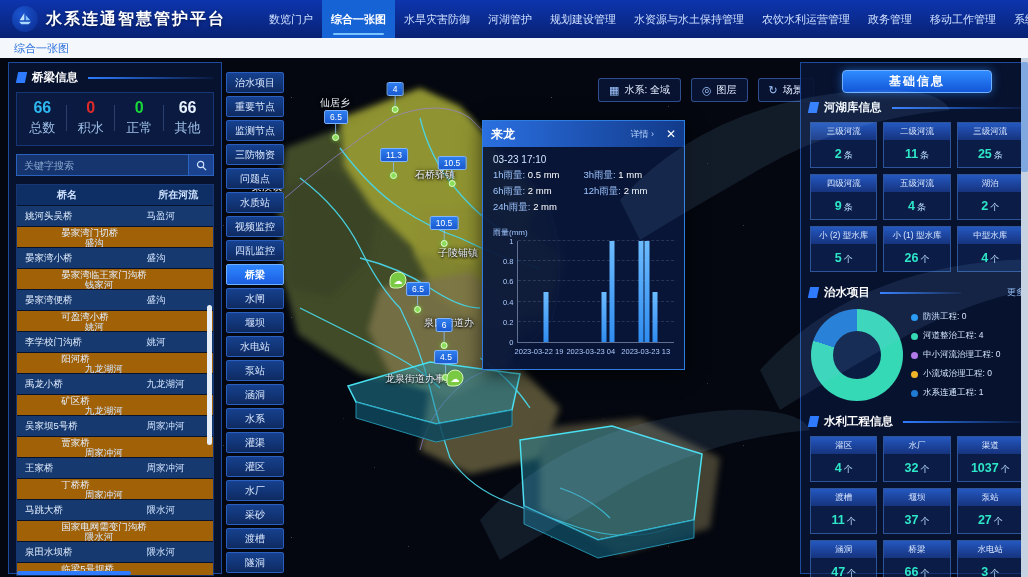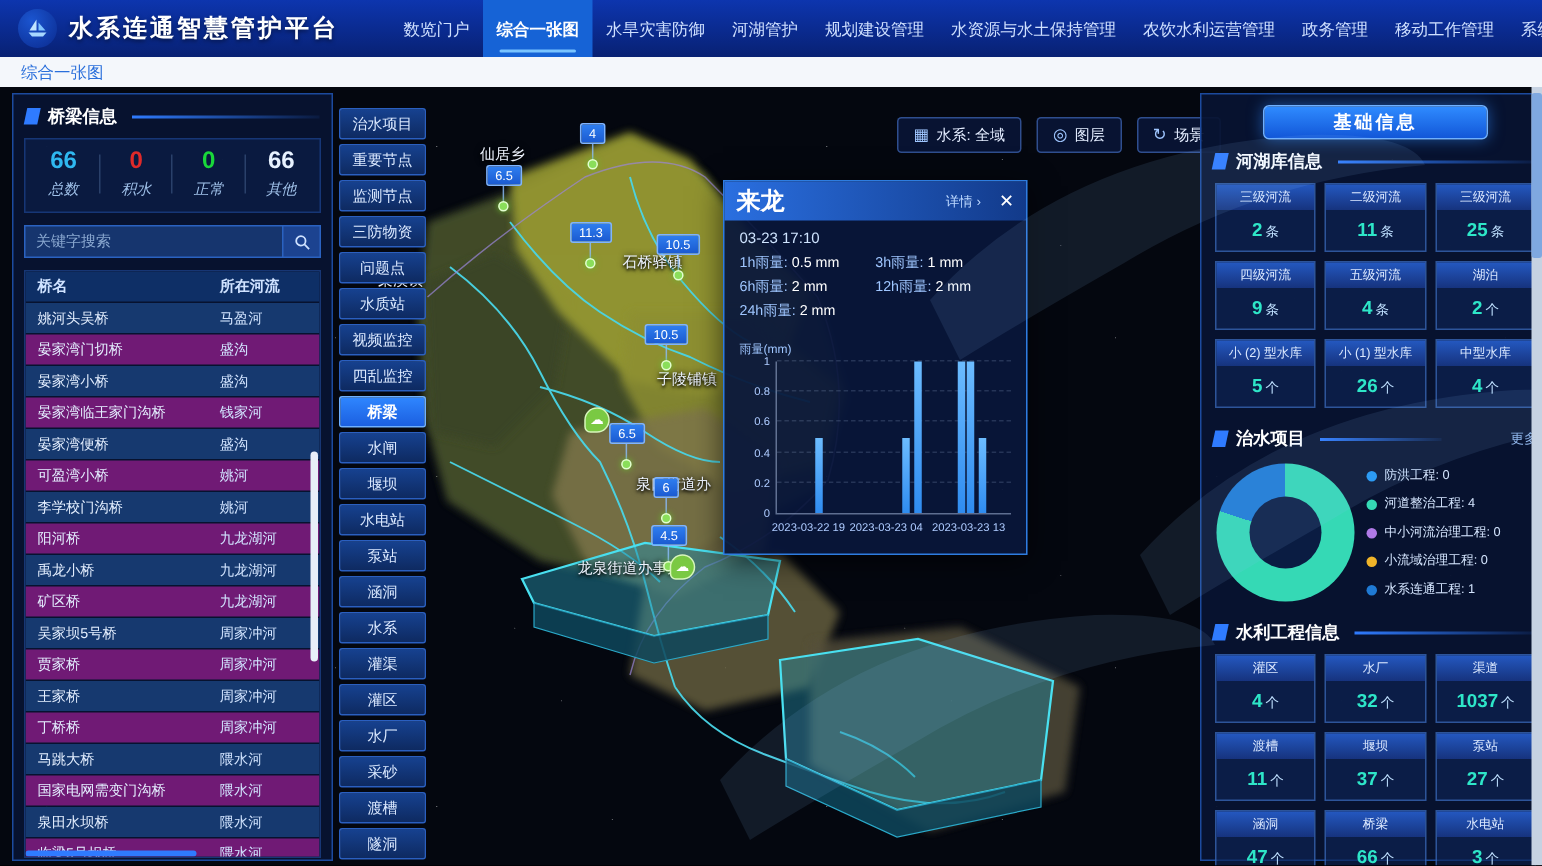--- a/index.html
+++ b/index.html
@@ -51,47 +51,47 @@
   .sec-accent { width:9px; height:11px; background:#2f7bff; transform:skewX(-12deg); }
   .sec-title { color:#fff; font-size:11.5px; font-weight:bold; white-space:nowrap; }
   .sec-line { flex:1; height:2px; background:linear-gradient(90deg,#2f7bff,rgba(47,123,255,.08)); margin-left:4px; }
   .sec-more { color:#8fb4e8; font-size:9px; cursor:pointer;margin-left:40px; }
 
   
   .left-panel { left:8px; top:62px; width:214px; height:512px; }
   .stats-row { display:flex; align-items:center; justify-content:space-around; padding:6px 4px 8px 4px; border:1px solid rgba(47,110,220,.35); margin:2px 7px 8px 7px; background:rgba(13,32,78,.55); }
   .stat { text-align:center; min-width:38px; }
   .stat-val { font-size:16px; font-weight:bold; }
-  .stat-lbl { font-size:10px; color:#9fc0e8; margin-top:2px;font-style:italic; }
+  .stat-lbl { font-size:13px; color:#9fc0e8; margin-top:2px; }
   .stat-sep { width:1px; height:26px; background:rgba(160,200,255,.22); }
   .search-row { display:flex; margin:0 7px 8px 7px; height:22px; }
   .search-input { flex:1; background:#16356e; border:1px solid #2a62c0; border-right:none; color:#d8e8ff; font-size:10px; padding:0 7px; outline:none; }
   .search-input::placeholder { color:#8aa8d0; }
   .search-btn { width:26px; background:#1c4390; border:1px solid #2a62c0; display:flex; align-items:center; justify-content:center; cursor:pointer; }
   .btable { margin:0 7px; border:1px solid rgba(47,110,220,.4); position:relative; height:392px; overflow:hidden; }
   .brow { display:flex; height:20px; align-items:center; margin-bottom:1px; }
-  .brow.head { background:#0e2f66; }
+  .brow.head { background:#0e2f66;padding-left:32px; }
   .brow.odd { background:#16396f; }
-  .brow.even { background:#701a75; }
+  .brow.even { background:#a16207;flex-direction:column; }
   .bc-name { width:63%; padding-left:8px; color:#e4efff; font-size:9.5px; white-space:nowrap; overflow:hidden; }
   .bc-river { width:37%; padding-left:6px; color:#d2e4ff; font-size:9.5px; white-space:nowrap; overflow:hidden; }
   .brow.head .bc-name,.brow.head .bc-river { color:#cfe2ff; font-weight:bold; font-size:10px; }
   .vscroll { position:absolute; right:1px; top:120px; width:5px; height:140px; background:#e8eef8; border-radius:3px; z-index:3; }
   .hscroll { position:absolute; left:0; bottom:0; width:58%; height:4px; background:#2f7bff; border-radius:2px; z-index:3; }
 
   
   .layer-nav { position:absolute; left:226px; top:72px; width:58px; z-index:22; display:flex; flex-direction:column; gap:3px; }
   .layer-item { height:21px; display:flex; align-items:center; justify-content:center; font-size:10px; color:#dbe9ff; background:linear-gradient(180deg,#16418f,#0e2a61); border:1px solid #2a5fc0; border-radius:2px; cursor:pointer; white-space:nowrap; }
   .layer-item.active { background:linear-gradient(180deg,#2f86ff,#1b5fe0); color:#fff; font-weight:bold; border-color:#6fb0ff; }
 
   
   .popup { position:absolute; left:482px; top:120px; width:203px; height:250px; z-index:30;
     background:rgba(8,22,58,.94); border:1px solid #2e7de0; box-shadow:0 4px 18px rgba(0,0,0,.6); }
   .popup-head { height:26px; background:linear-gradient(90deg,#2a6fe0,#123a8a); display:flex; align-items:center; padding:0 8px; gap:6px; }
-  .popup-title { color:#fff; font-weight:bold; font-size:16px; flex:1; }
+  .popup-title { color:#fff; font-weight:bold; font-size:12px; flex:1; }
   .popup-detail { color:#bcd8ff; font-size:9px; cursor:pointer; }
   .popup-close { color:#fff; font-size:12px; cursor:pointer; padding-left:6px; }
   .popup-time { color:#cfe4ff; font-size:10px; padding:7px 10px 2px 10px; }
   .popup-metrics { display:grid; grid-template-columns:1fr 1fr; padding:2px 10px; row-gap:3px; }
   .pm { font-size:9.5px; color:#9fc6ff; white-space:nowrap; }
   .pm b { color:#fff; font-weight:normal; }
   
   .chart { position:absolute; left:8px; top:108px; width:187px; height:134px; }
   .chart-ylabel { position:absolute; left:2px; top:-2px; color:#9fc6ff; font-size:8px; }
   .plot { position:absolute; left:26px; top:12px; right:4px; bottom:20px; border-left:1px solid rgba(200,220,255,.45); border-bottom:1px solid rgba(200,220,255,.45); }

